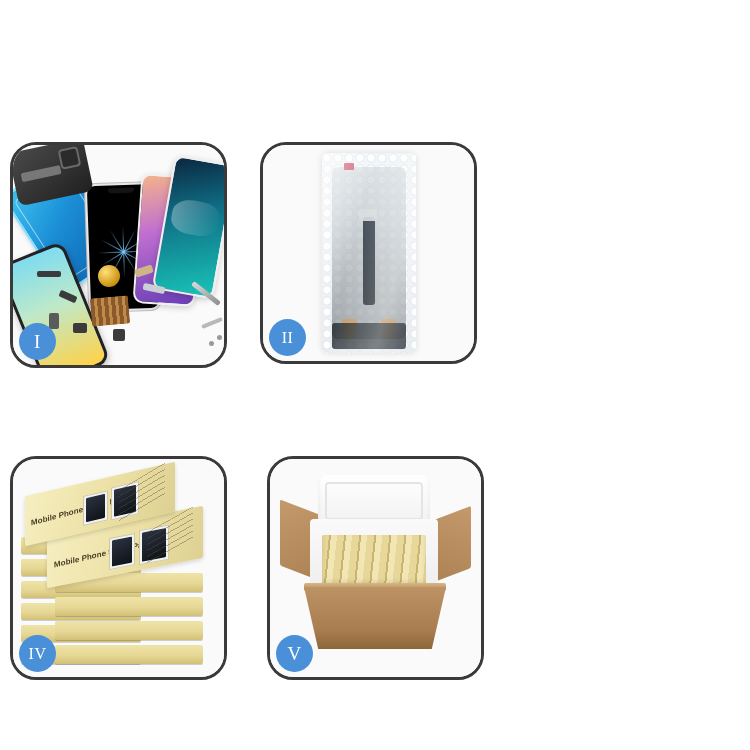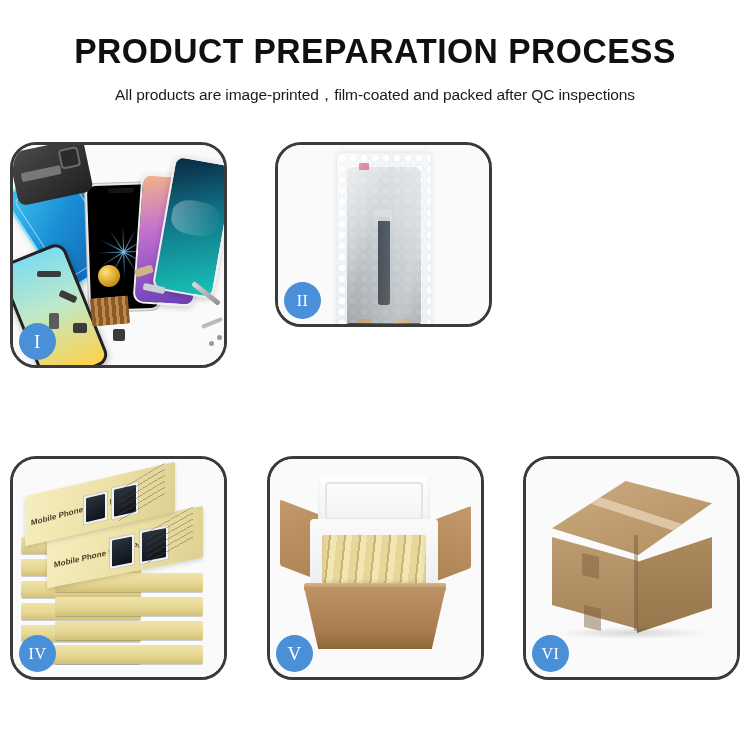--- a/index.html
+++ b/index.html
@@ -26,21 +26,21 @@
   }
 
   
   .grid{position:absolute;left:0;top:0;width:750px;height:750px;}
   .panel{
     position:absolute;box-sizing:border-box;
     border:3.5px solid #3a3a3a;border-radius:26px;
     background:#ffffff;overflow:hidden;
   }
   .p1{left:10px;top:142px;width:217px;height:226px;}
-  .p2{left:275px;top:142px;width:217px;height:185px;}
+  .p2{left:260px;top:142px;width:217px;height:222px;}
   .p3{left:523px;top:142px;width:217px;height:226px;}
   .p4{left:10px;top:456px;width:217px;height:224px;}
   .p5{left:267px;top:456px;width:217px;height:224px;}
   .p6{left:523px;top:456px;width:217px;height:224px;}
 
   .stage{position:absolute;inset:0;overflow:hidden;}
 
   
   .badge{
     position:absolute;left:6px;bottom:5px;
@@ -346,24 +346,20 @@
   .c-shadow{
     position:absolute;left:30px;top:168px;width:154px;height:12px;
     background:radial-gradient(ellipse at center,rgba(0,0,0,.14),rgba(0,0,0,0) 72%);
   }
 </style>
 </head>
 <body>
 
 <div class="page">
 
-  <div class="header">
-    <h1 class="title">PRODUCT PREPARATION PROCESS</h1>
-    <p class="subtitle">All products are image-printed，film-coated and packed after QC inspections</p>
-  </div>
 
   <div class="grid">
 
     <div class="panel p1">
       <div class="stage">
         <div class="bgsoft"></div>
         <div class="ph film"></div>
         <div class="ph scr">
           <div class="notch"></div>
           <div class="burst">
@@ -473,31 +469,15 @@
         <div class="v-flapR"></div>
         <div class="v-foamlid"></div>
         <div class="v-foambox"></div>
         <div class="v-contents"></div>
         <div class="v-rim"></div>
         <div class="v-front"></div>
       </div>
       <div class="badge">V</div>
     </div>
 
-    <div class="panel p6">
-      <div class="stage">
-        <div class="bgsoft"></div>
-        <div class="c-top"></div>
-        <div class="c-tape">
-            <i></i>
-          </div>
-        <div class="c-left"></div>
-        <div class="c-right"></div>
-        <div class="c-seam"></div>
-        <div class="c-tab1"></div>
-        <div class="c-tab2"></div>
-        <div class="c-shadow"></div>
-      </div>
-      <div class="badge wide">VI</div>
-    </div>
 
   </div>
 </div>
 
 </body></html>

